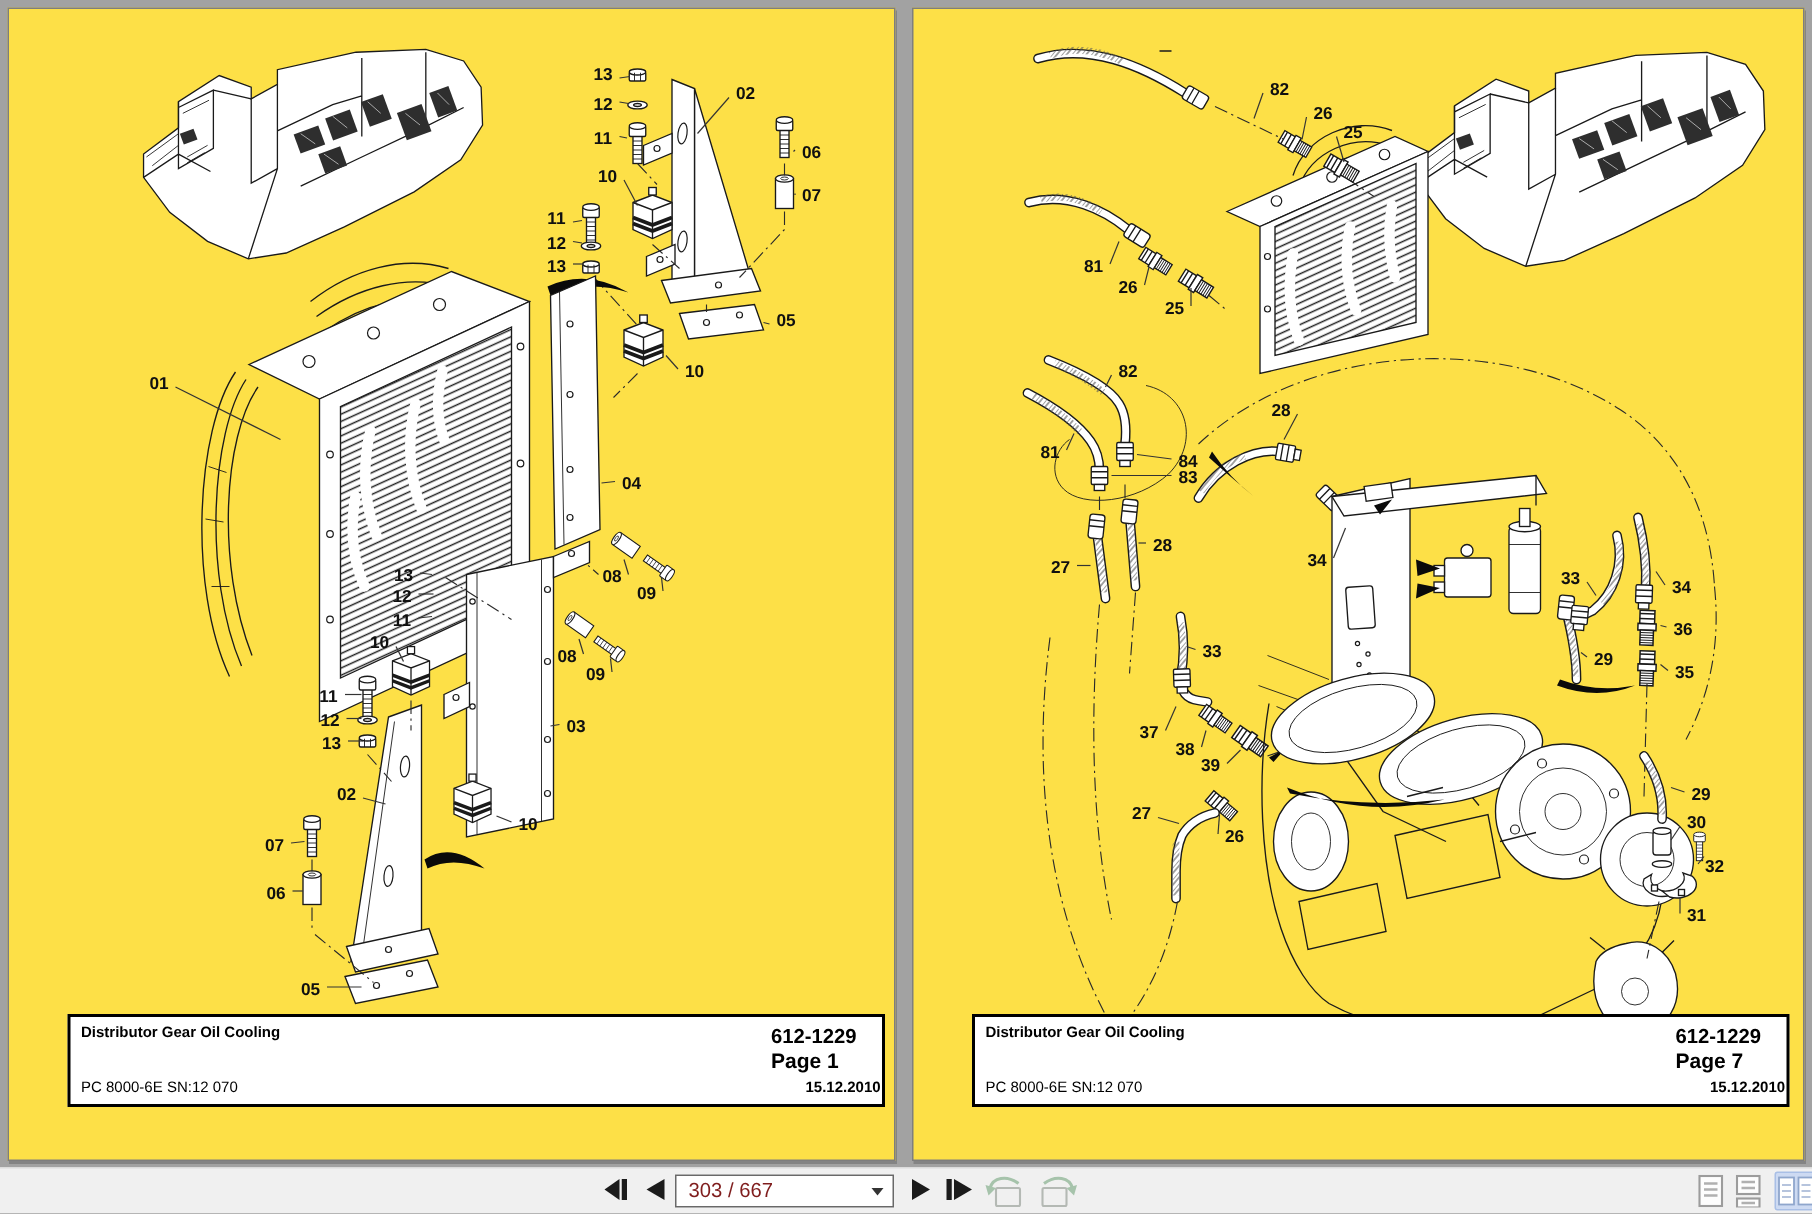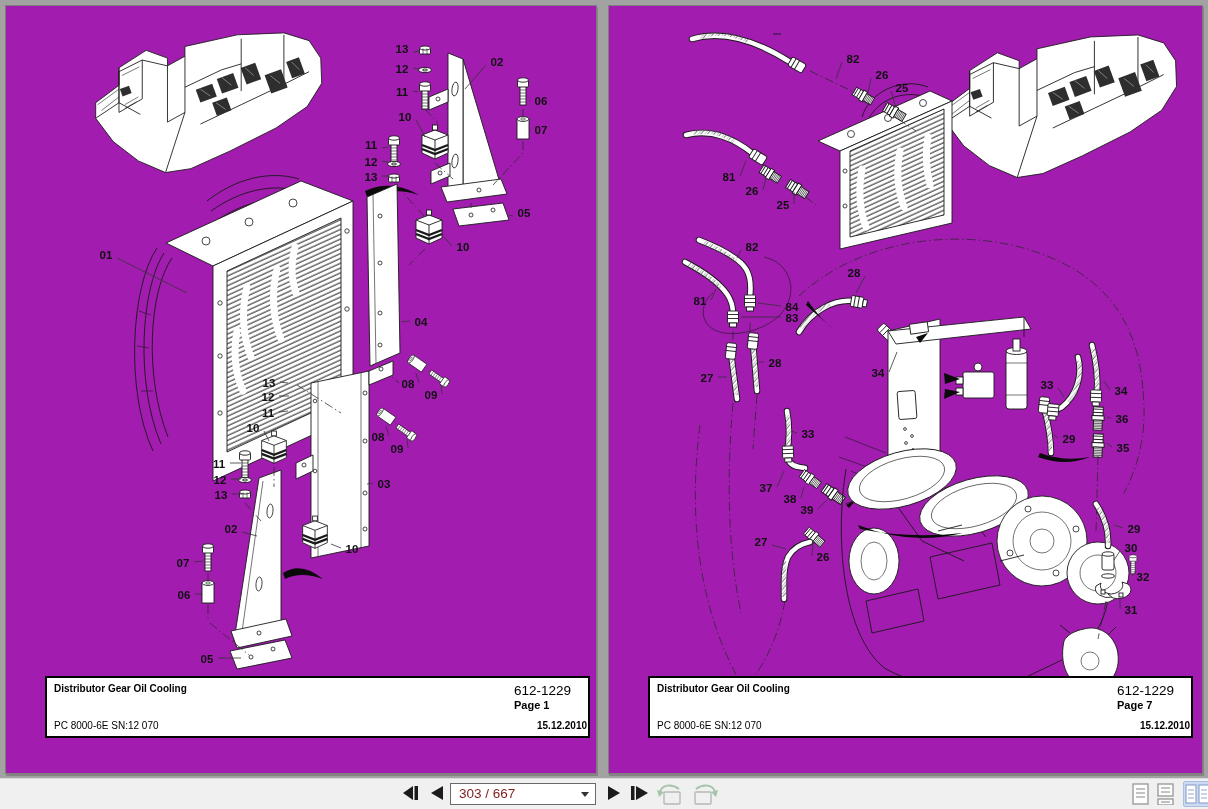--- a/index.html
+++ b/index.html
@@ -1,26 +1,26 @@
 <!DOCTYPE html>
 <html><head>
 <meta charset="utf-8">
 <style>
   html,body{margin:0;padding:0;}
   body{width:1208px;height:809px;overflow:hidden;background:#a2a2a2;font-family:"Liberation Sans",sans-serif;position:relative;}
   .canvas{position:absolute;left:0;top:0;width:1208px;height:779px;}
-  .page{position:absolute;top:5px;background:#a21caf;border:1px solid #7e7e7e;box-shadow:1px 2px 0 rgba(0,0,0,.18);}
+  .page{position:absolute;top:5px;background:#fde047;border:1px solid #7e7e7e;box-shadow:1px 2px 0 rgba(0,0,0,.18);}
   .page-left{left:5px;width:590px;height:767px;}
   .page-right{left:608px;width:593px;height:767px;}
   .page svg.art{position:absolute;left:0;top:0;}
   
   .fbox{position:absolute;left:39px;top:670px;width:541px;height:58px;border:2px solid #000;background:#fff;}
   .fbox .ft{position:absolute;left:7px;top:5px;font-weight:bold;font-size:10px;color:#000;}
-  .fbox .fn{position:absolute;left:467px;top:5px;font-weight:normal;font-size:13.5px;color:#000;}
-  .fbox .fp{position:absolute;left:467px;top:21px;font-weight:bold;font-size:11px;color:#000;}
+  .fbox .fn{position:absolute;left:467px;top:5px;font-weight:bold;font-size:13.5px;color:#000;}
+  .fbox .fp{position:absolute;left:467px;top:21px;font-weight:bold;font-size:14px;color:#000;}
   .fbox .fm{position:absolute;left:7px;bottom:5px;font-weight:normal;font-size:10px;color:#000;}
   .fbox .fd{position:absolute;left:490px;bottom:5px;font-weight:bold;font-size:10px;color:#000;}
   
   .toolbar{position:absolute;left:0;bottom:0;width:1208px;height:30px;background:#f0f0f0;border-top:1px solid #dcdcdc;}
   .tbtn{position:absolute;top:5px;width:22px;height:20px;background:transparent;border:none;padding:0;margin:0;}
   .combo{position:absolute;left:450px;top:4px;width:136px;height:20px;background:#fff;border:1px solid #696969;font-size:13.5px;color:#7f1d1d;line-height:20px;padding-left:8px;box-sizing:content-box;}
   .combo .caret{position:absolute;right:6px;top:8px;width:0;height:0;border-left:4px solid transparent;border-right:4px solid transparent;border-top:5px solid #333;}
   .vbtn{position:absolute;top:4px;background:transparent;border:none;padding:0;margin:0;}
   .facing{position:absolute;left:1183px;top:2px;width:30px;height:26px;background:#cddaf2;border:1px solid #a9bfe6;border-radius:2px;padding:0;}
   

